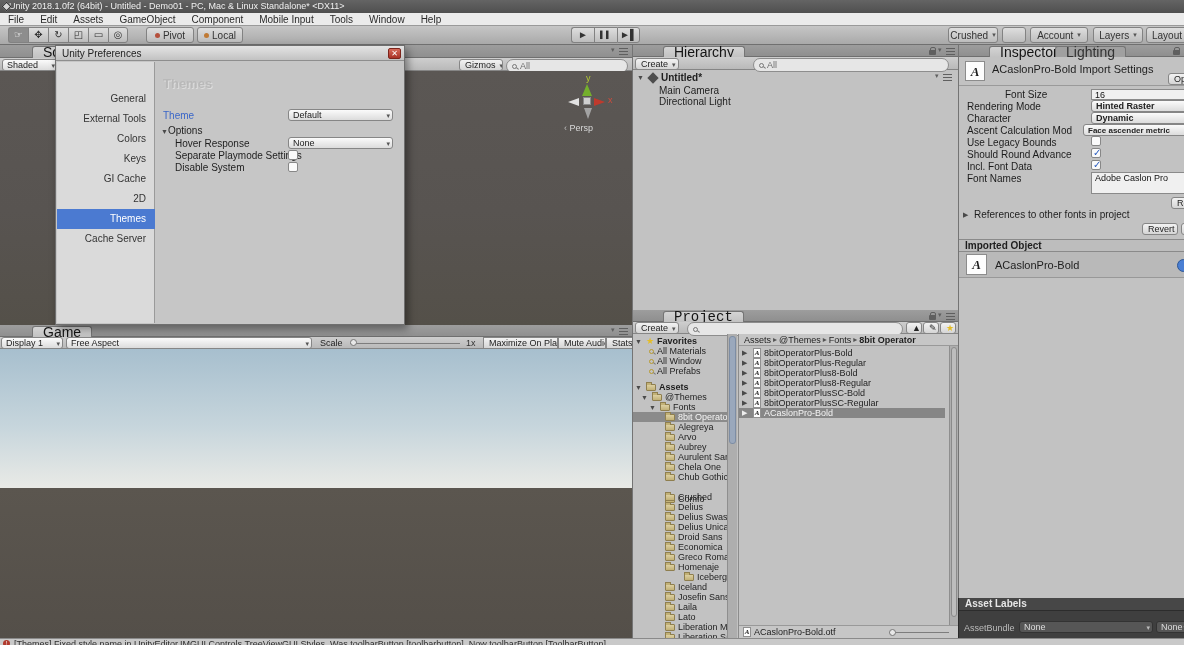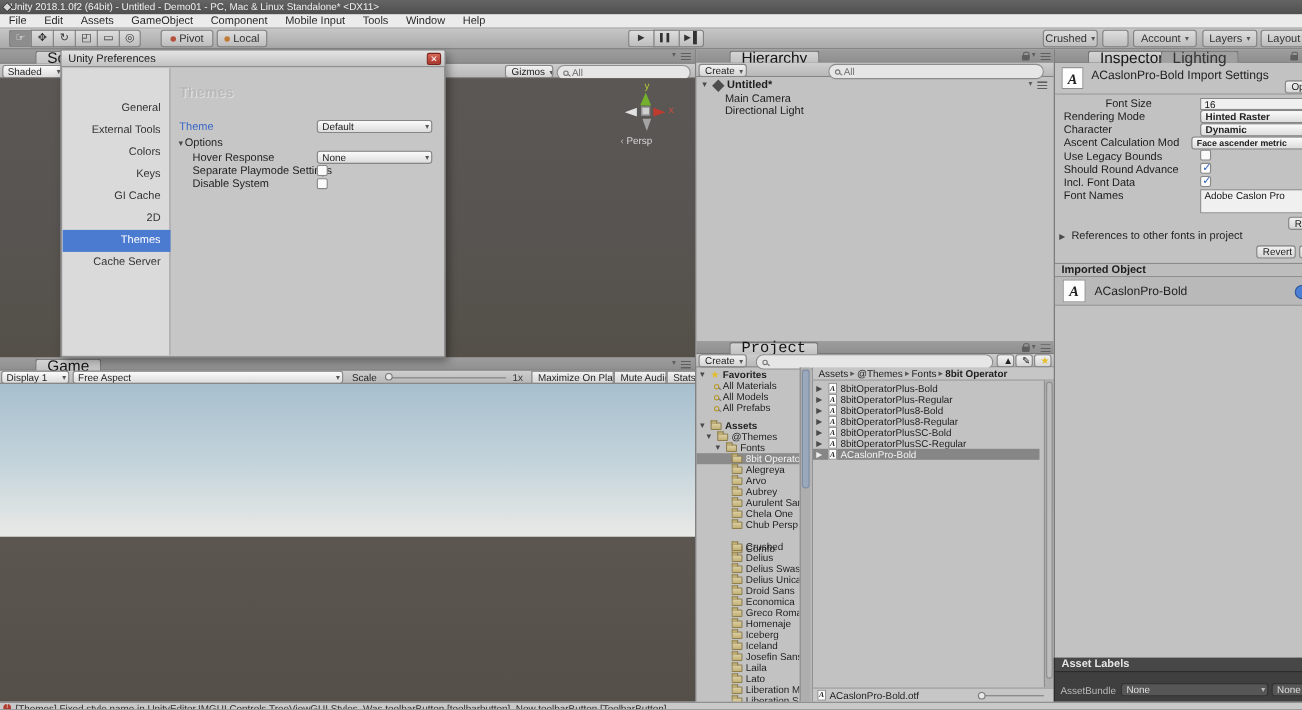--- a/index.html
+++ b/index.html
@@ -342,21 +342,21 @@
         <span class="fold" style="margin-left:2px;">▼</span>
         <span class="star">★</span>
         <span>Favorites</span>
       </div>
       <div class="trow" style="left:16px;top:12px;width:78px;">
           <span class="mag" style="border-color:#b89a2e;"></span>
           <span>All Materials</span>
         </div>
       <div class="trow" style="left:16px;top:22px;width:78px;">
           <span class="mag" style="border-color:#b89a2e;"></span>
-          <span>All Models</span>
+          <span>All Window</span>
         </div>
       <div class="trow" style="left:16px;top:32px;width:78px;">
           <span class="mag" style="border-color:#b89a2e;"></span>
           <span>All Prefabs</span>
         </div>
 
       <div class="trow" style="left:0;top:48px;width:94px;font-weight:bold;">
         <span class="fold" style="margin-left:2px;">▼</span>
         <span class="folder"></span>
         <span>Assets</span>
@@ -391,21 +391,21 @@
       <div class="trow" style="left:32px;top:118px;width:62px;">
           <span class="folder"></span>
           <span>Aurulent Sans</span>
         </div>
       <div class="trow" style="left:32px;top:128px;width:62px;">
           <span class="folder"></span>
           <span>Chela One</span>
         </div>
       <div class="trow" style="left:32px;top:138px;width:62px;">
           <span class="folder"></span>
-          <span>Chub Persp</span>
+          <span>Chub Gothic</span>
         </div>
       <div class="trow" style="left:32px;top:160px;width:40px;">
           <span class="folder"></span>
           <span>Comfortaa</span>
         </div>
       <div class="trow" style="left:32px;top:158px;width:62px;">
           <span class="folder"></span>
           <span>Crushed</span>
         </div>
       <div class="trow" style="left:32px;top:168px;width:62px;">
@@ -429,21 +429,21 @@
           <span>Economica</span>
         </div>
       <div class="trow" style="left:32px;top:218px;width:62px;">
           <span class="folder"></span>
           <span>Greco Roman</span>
         </div>
       <div class="trow" style="left:32px;top:228px;width:62px;">
           <span class="folder"></span>
           <span>Homenaje</span>
         </div>
-      <div class="trow" style="left:32px;top:238px;width:62px;">
+      <div class="trow" style="left:32px;top:238px;width:62px;justify-content:flex-end;">
           <span class="folder"></span>
           <span>Iceberg</span>
         </div>
       <div class="trow" style="left:32px;top:248px;width:62px;">
           <span class="folder"></span>
           <span>Iceland</span>
         </div>
       <div class="trow" style="left:32px;top:258px;width:62px;">
           <span class="folder"></span>
           <span>Josefin Sans</span>

